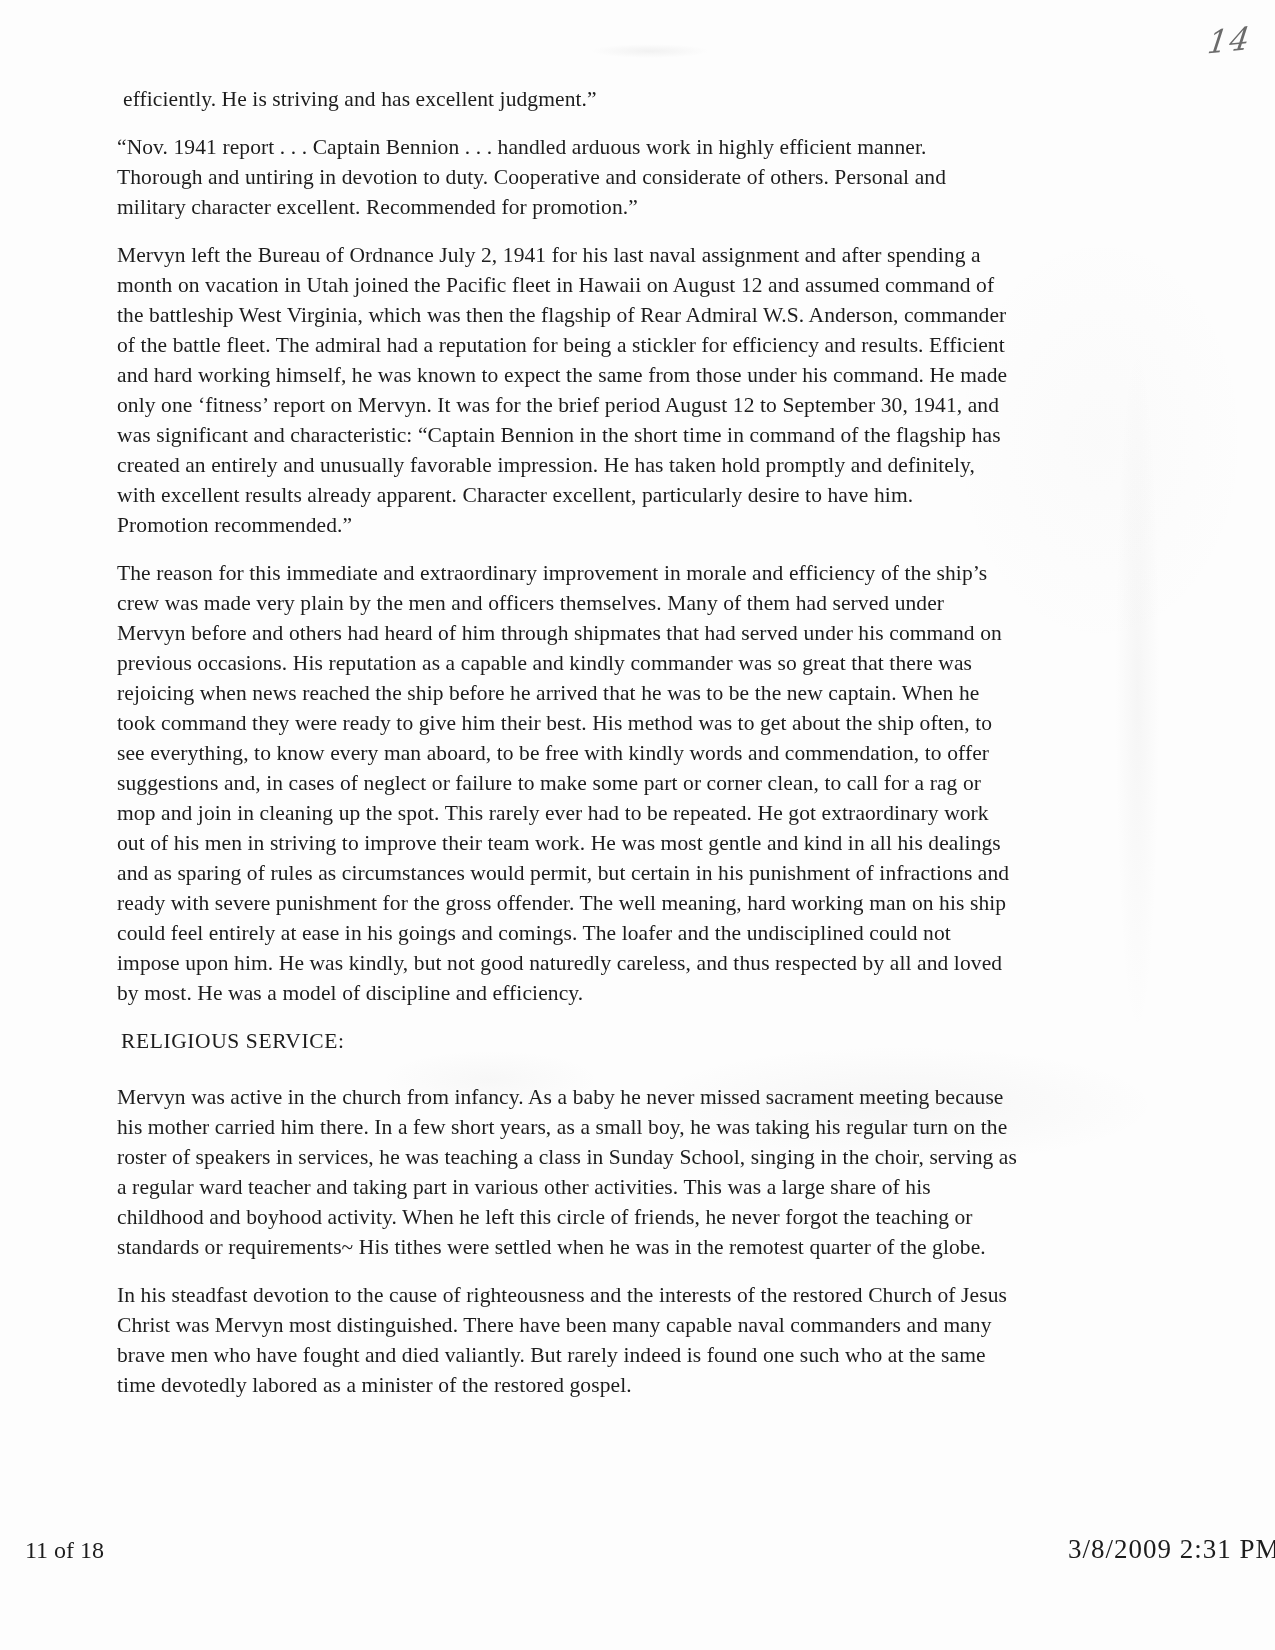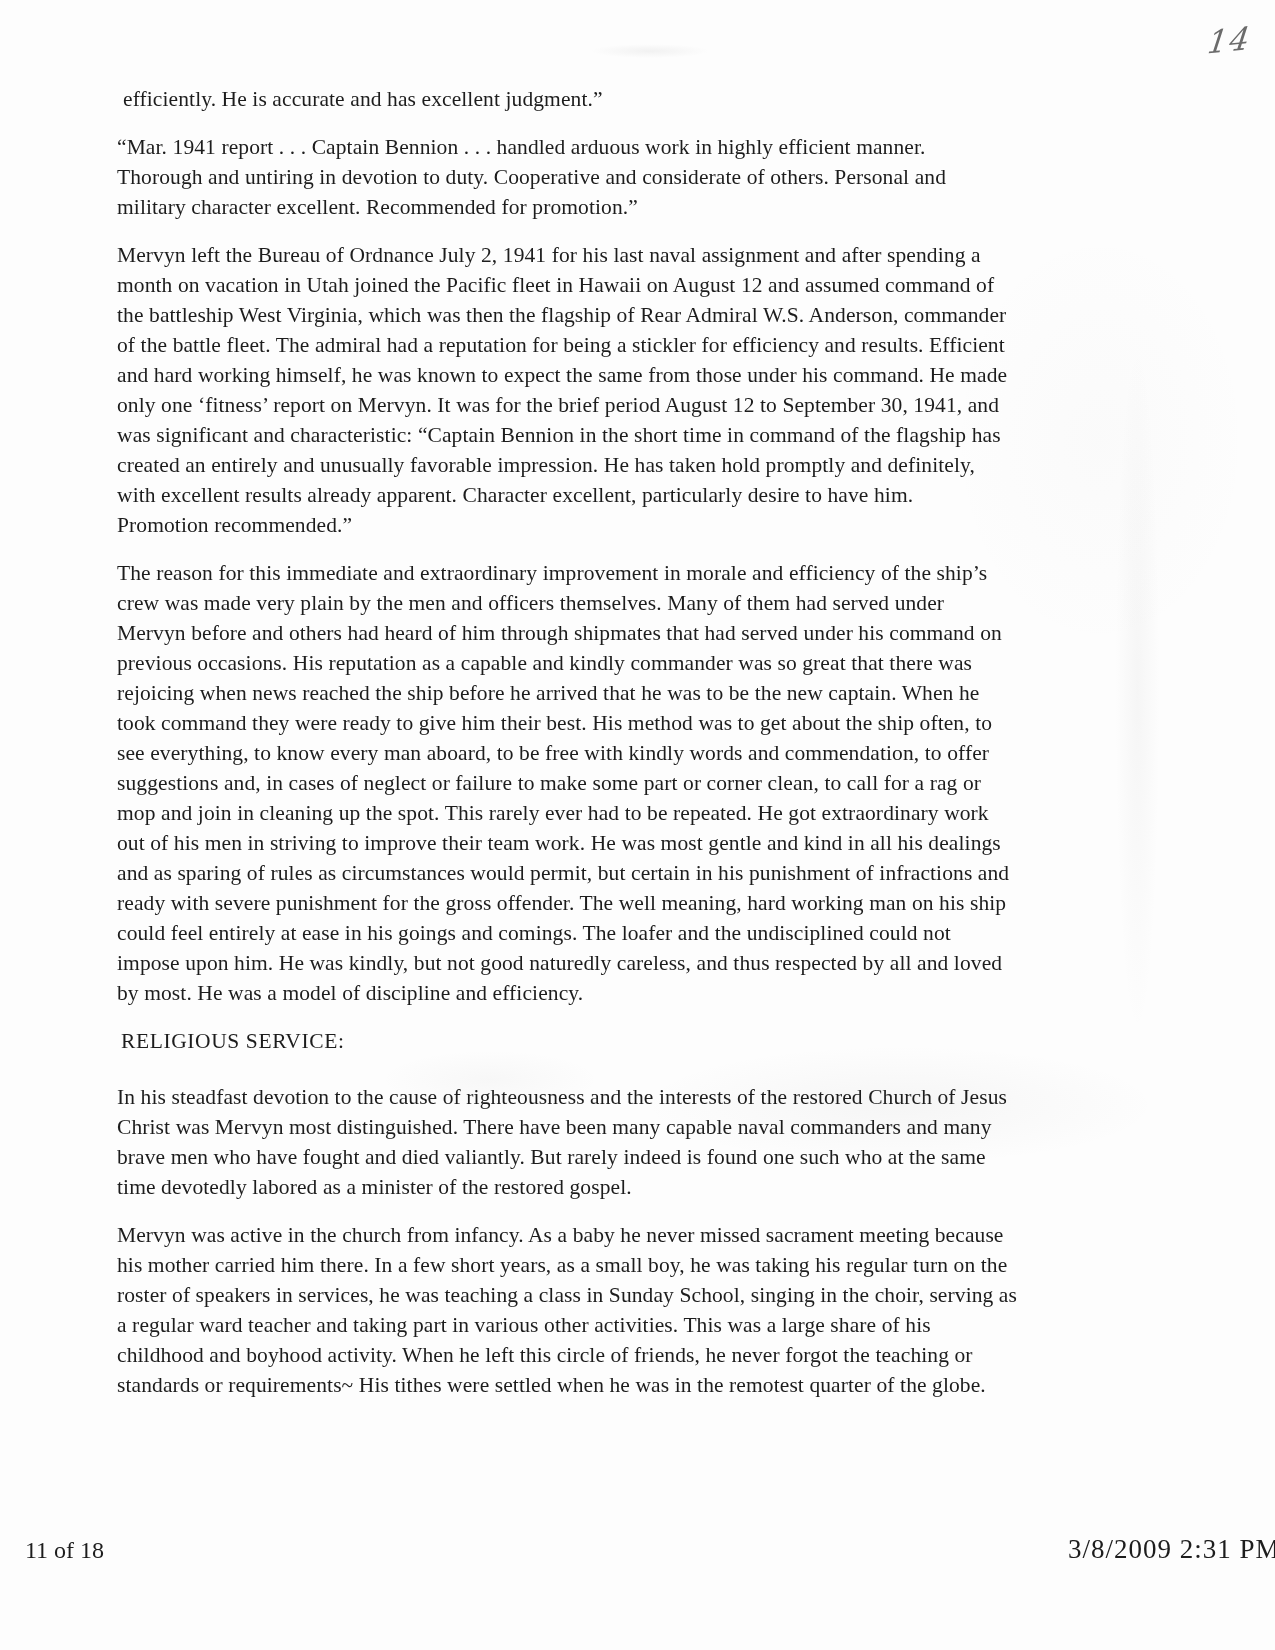--- a/index.html
+++ b/index.html
@@ -107,23 +107,23 @@
   <div class="smudge smudge-1"></div>
   <div class="smudge smudge-2"></div>
   <div class="smudge smudge-3"></div>
   <div class="smudge smudge-4"></div>
   <div class="smudge smudge-5"></div>
 
   <div class="handwritten">14</div>
 
   <div class="doc">
 
-    <p class="para para-first">efficiently. He is accurate and has excellent judgment.”</p>
+    <p class="para para-first">efficiently. He is striving and has excellent judgment.”</p>
 
-    <p class="para">“Mar. 1941 report . . . Captain Bennion . . . handled arduous work in highly efficient manner.
+    <p class="para">“Nov. 1941 report . . . Captain Bennion . . . handled arduous work in highly efficient manner.
 Thorough and untiring in devotion to duty. Cooperative and considerate of others. Personal and
 military character excellent. Recommended for promotion.”</p>
 
 
     <p class="para">Mervyn left the Bureau of Ordnance July 2, 1941 for his last naval assignment and after spending a
 month on vacation in Utah joined the Pacific fleet in Hawaii on August 12 and assumed command of
 the battleship West Virginia, which was then the flagship of Rear Admiral W.S. Anderson, commander
 of the battle fleet. The admiral had a reputation for being a stickler for efficiency and results. Efficient
 and hard working himself, he was known to expect the same from those under his command. He made
 only one ‘fitness’ report on Mervyn. It was for the brief period August 12 to September 30, 1941, and
@@ -143,31 +143,31 @@
 mop and join in cleaning up the spot. This rarely ever had to be repeated. He got extraordinary work
 out of his men in striving to improve their team work. He was most gentle and kind in all his dealings
 and as sparing of rules as circumstances would permit, but certain in his punishment of infractions and
 ready with severe punishment for the gross offender. The well meaning, hard working man on his ship
 could feel entirely at ease in his goings and comings. The loafer and the undisciplined could not
 impose upon him. He was kindly, but not good naturedly careless, and thus respected by all and loved
 by most. He was a model of discipline and efficiency.</p>
 
     <h2 class="heading">RELIGIOUS SERVICE:</h2>
 
-    <p class="para">In his steadfast devotion to the cause of righteousness and the interests of the restored Church of Jesus
-Christ was Mervyn most distinguished. There have been many capable naval commanders and many
-brave men who have fought and died valiantly. But rarely indeed is found one such who at the same
-time devotedly labored as a minister of the restored gospel.</p>
-
     <p class="para">Mervyn was active in the church from infancy. As a baby he never missed sacrament meeting because
 his mother carried him there. In a few short years, as a small boy, he was taking his regular turn on the
 roster of speakers in services, he was teaching a class in Sunday School, singing in the choir, serving as
 a regular ward teacher and taking part in various other activities. This was a large share of his
 childhood and boyhood activity. When he left this circle of friends, he never forgot the teaching or
 standards or requirements~ His tithes were settled when he was in the remotest quarter of the globe.</p>
+
+    <p class="para">In his steadfast devotion to the cause of righteousness and the interests of the restored Church of Jesus
+Christ was Mervyn most distinguished. There have been many capable naval commanders and many
+brave men who have fought and died valiantly. But rarely indeed is found one such who at the same
+time devotedly labored as a minister of the restored gospel.</p>
 
   </div>
 
   <div class="footer-left">11 of 18</div>
 
   <div class="footer-right">3/8/2009 2:31 PM</div>
 
 </div>
 
 </body></html>

